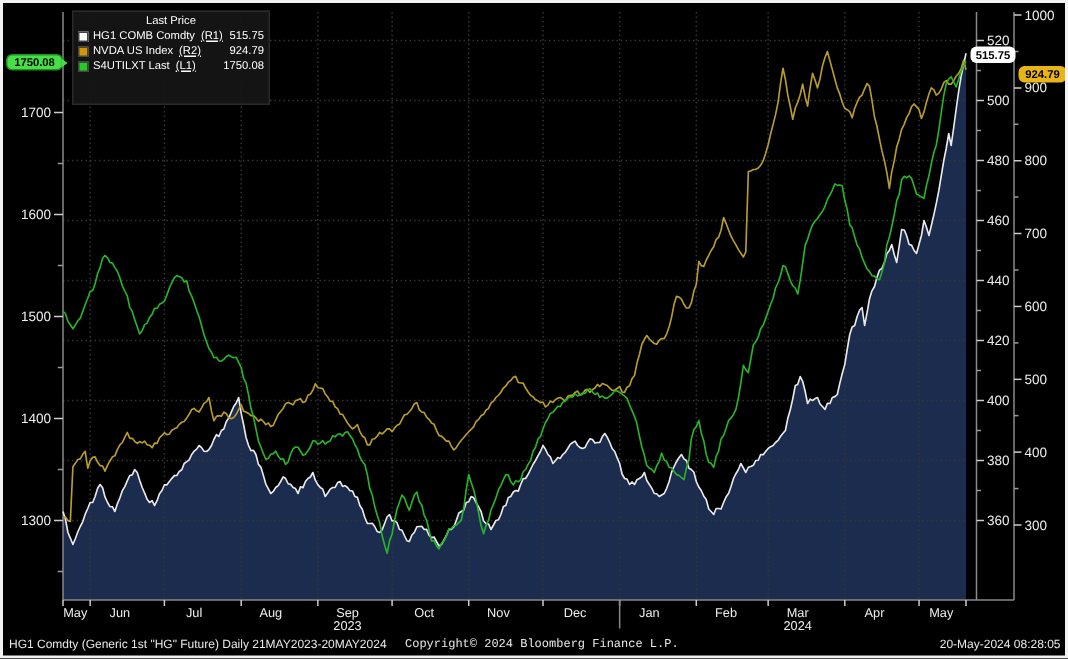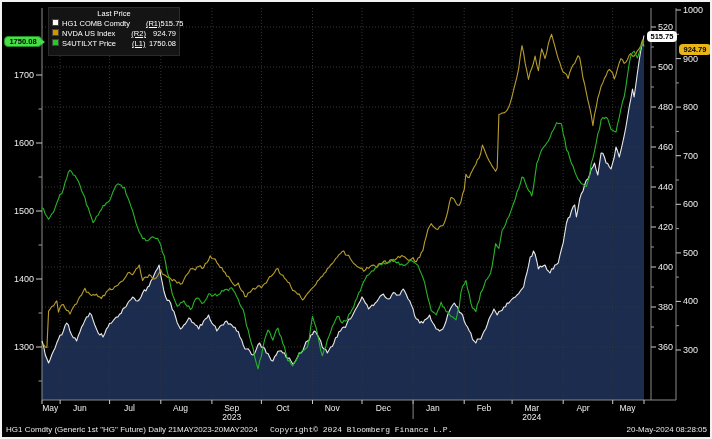--- a/index.html
+++ b/index.html
@@ -1,23 +1,23 @@
 <!DOCTYPE html>
 <html><head>
 <meta charset="utf-8">
 <style>
   html,body{margin:0;padding:0;background:#222;}
   .screen{position:relative;width:712px;height:439px;background:#000;border:2px solid #f2f2f2;box-sizing:border-box;overflow:hidden;font-family:"Liberation Sans",sans-serif;}
   svg text{font-family:"Liberation Sans",sans-serif;}
-  .legend{position:absolute;left:46px;top:5px;width:124px;background:rgba(22,22,22,0.92);border:1px solid #2a2a2a;padding:1px 3px 6px 3px;z-index:3;}
+  .legend{position:absolute;left:46px;top:5px;width:124px;background:rgba(22,22,22,0.92);border:1px solid #2a2a2a;padding:1px 3px 20px 3px;z-index:3;}
   .legend-title{color:#fff;font-size:7.5px;text-align:center;line-height:10px;}
-  .legend-row{display:flex;line-height:10px;height:10px;}
+  .legend-row{display:flex;align-items:center;line-height:10px;height:10px;}
   .swatch{width:7px;height:7px;margin-right:3px;flex:0 0 auto;border:1px solid #444;box-sizing:border-box;}
   .legend-row .name{color:#fff;font-size:7.5px;white-space:nowrap;}
-  .legend-row .axis{color:#fff;font-size:7.5px;margin-left:16px;text-decoration:underline;}
+  .legend-row .axis{color:#fff;font-size:7.5px;margin-left:4px;text-decoration:underline;}
   .legend-row .val{color:#fff;font-size:7.5px;margin-left:auto;}
   .badge{position:absolute;height:11px;line-height:11px;font-size:7.5px;font-weight:bold;color:#000;text-align:center;border-radius:4px;z-index:4;}
   .badge-hg1{left:645px;top:29px;width:30px;background:#ffffff;}
   .badge-nvda{left:677px;top:42px;width:32px;background:#e8b417;}
   .badge-utx{left:2px;top:34px;width:38px;background:#47df47;border:1px solid #1f8f1f;box-sizing:border-box;line-height:9px;}
   .badge-utx::after{content:"";position:absolute;right:-4px;top:1.5px;border-top:3px solid transparent;border-bottom:3px solid transparent;border-left:4px solid #47df47;}
   .footer{position:absolute;left:0;right:0;top:421px;height:14px;color:#e8e8e8;font-size:8px;z-index:3;}
   .footer span{position:absolute;top:2px;white-space:nowrap;}
   .footer .f-left{left:4px;}
   .footer .f-center{left:268px;font-family:Liberation Mono, monospace;}
@@ -164,21 +164,21 @@
       <span class="val">515.75</span>
     </div>
     <div class="legend-row">
       <span class="swatch" style="background: rgb(210, 148, 0);"></span>
       <span class="name">NVDA US Index</span>
       <span class="axis">(R2)</span>
       <span class="val">924.79</span>
     </div>
     <div class="legend-row">
       <span class="swatch" style="background: rgb(34, 204, 34);"></span>
-      <span class="name">S4UTILXT Price</span>
+      <span class="name">S4UTILXT Last</span>
       <span class="axis">(L1)</span>
       <span class="val">1750.08</span>
     </div>
   </div>
 
   <div class="badge badge-utx" style="background: rgb(71, 223, 71);">1750.08</div>
   <div class="badge badge-hg1" style="background: rgb(255, 255, 255);">515.75</div>
   <div class="badge badge-nvda" style="background: rgb(232, 180, 23);">924.79</div>
 
   <div class="footer">

